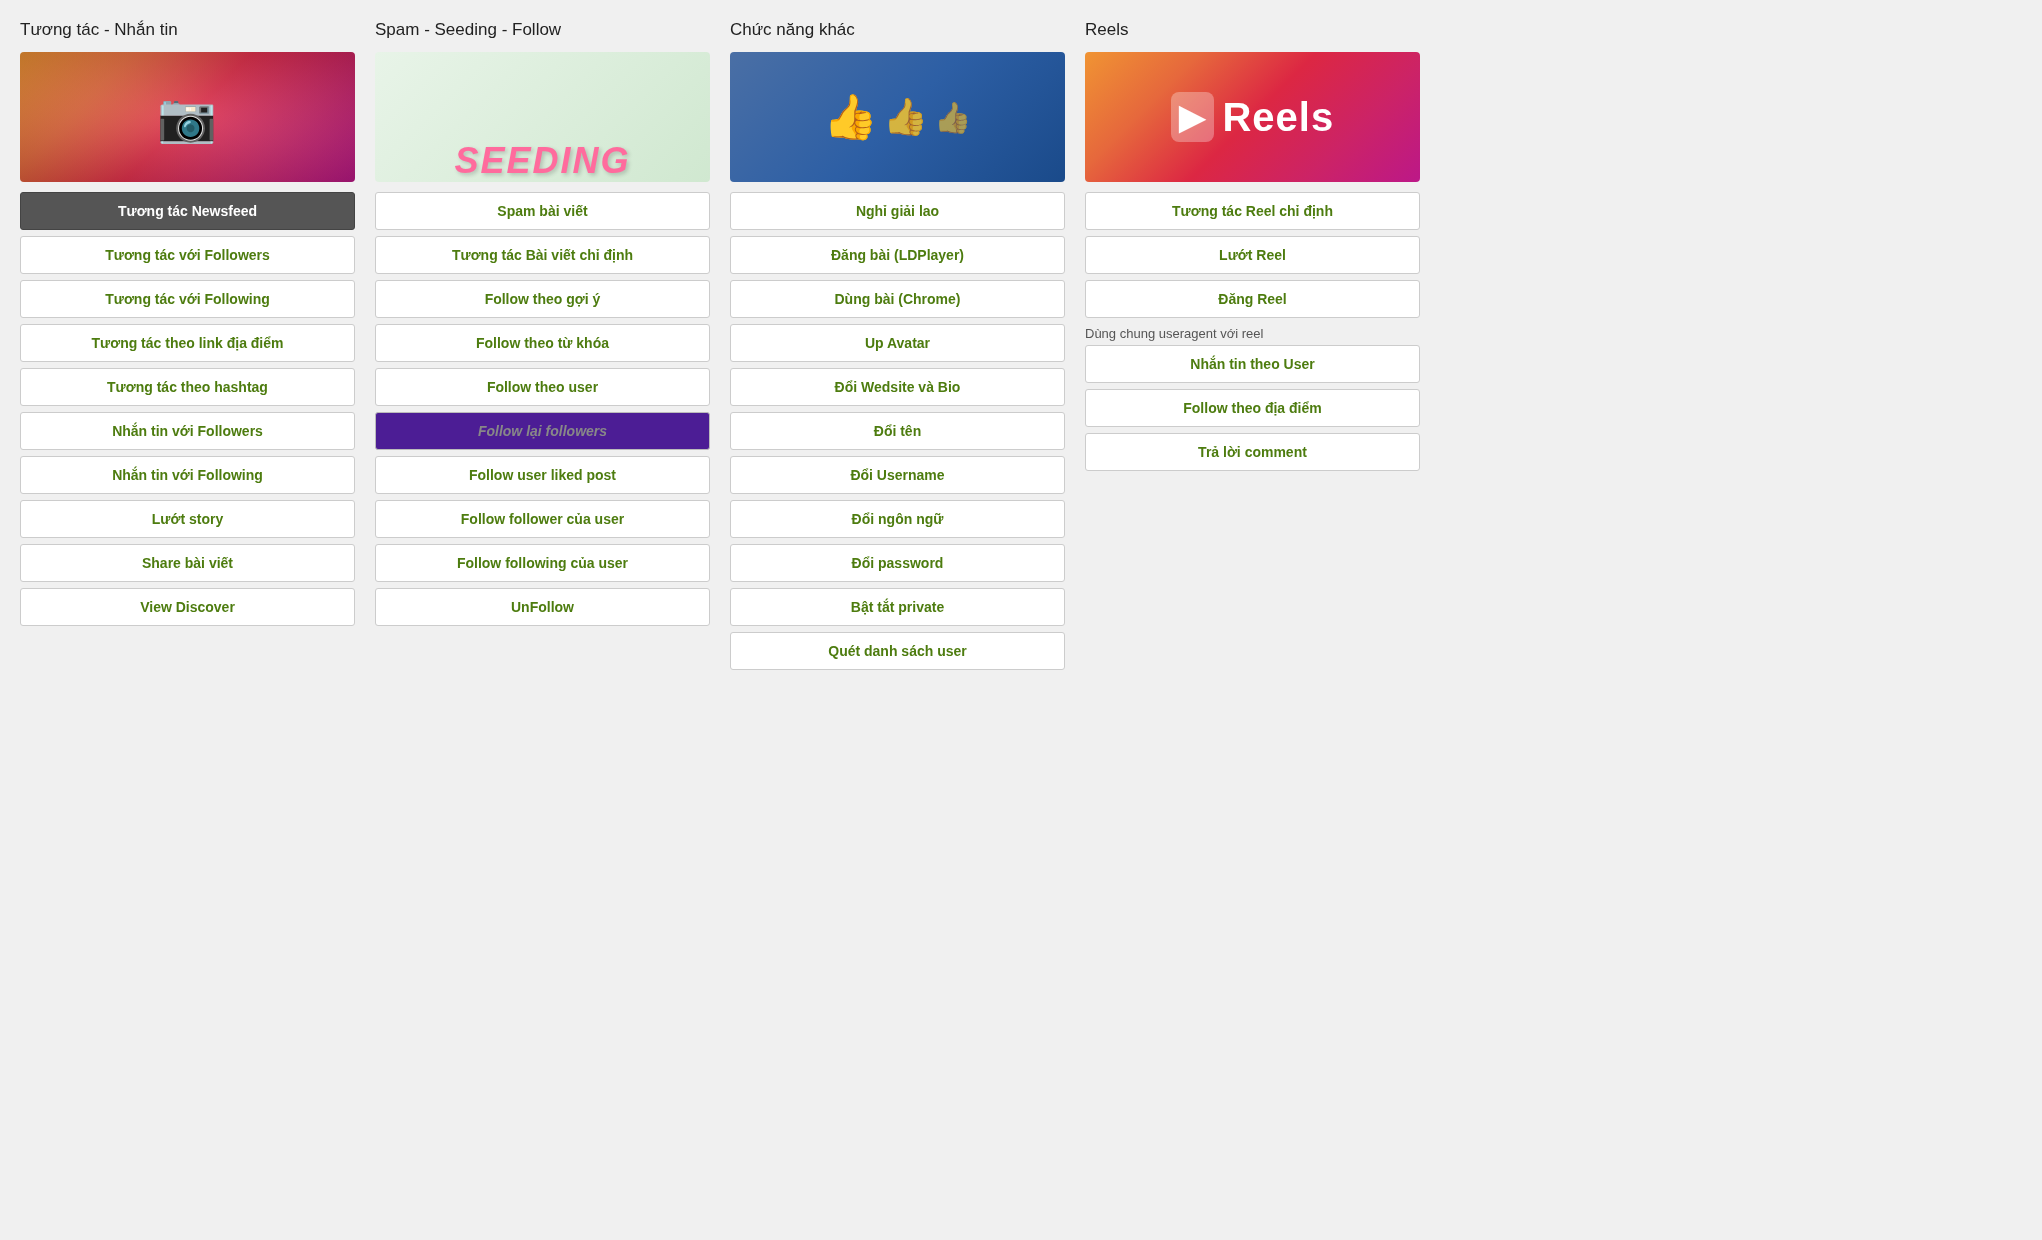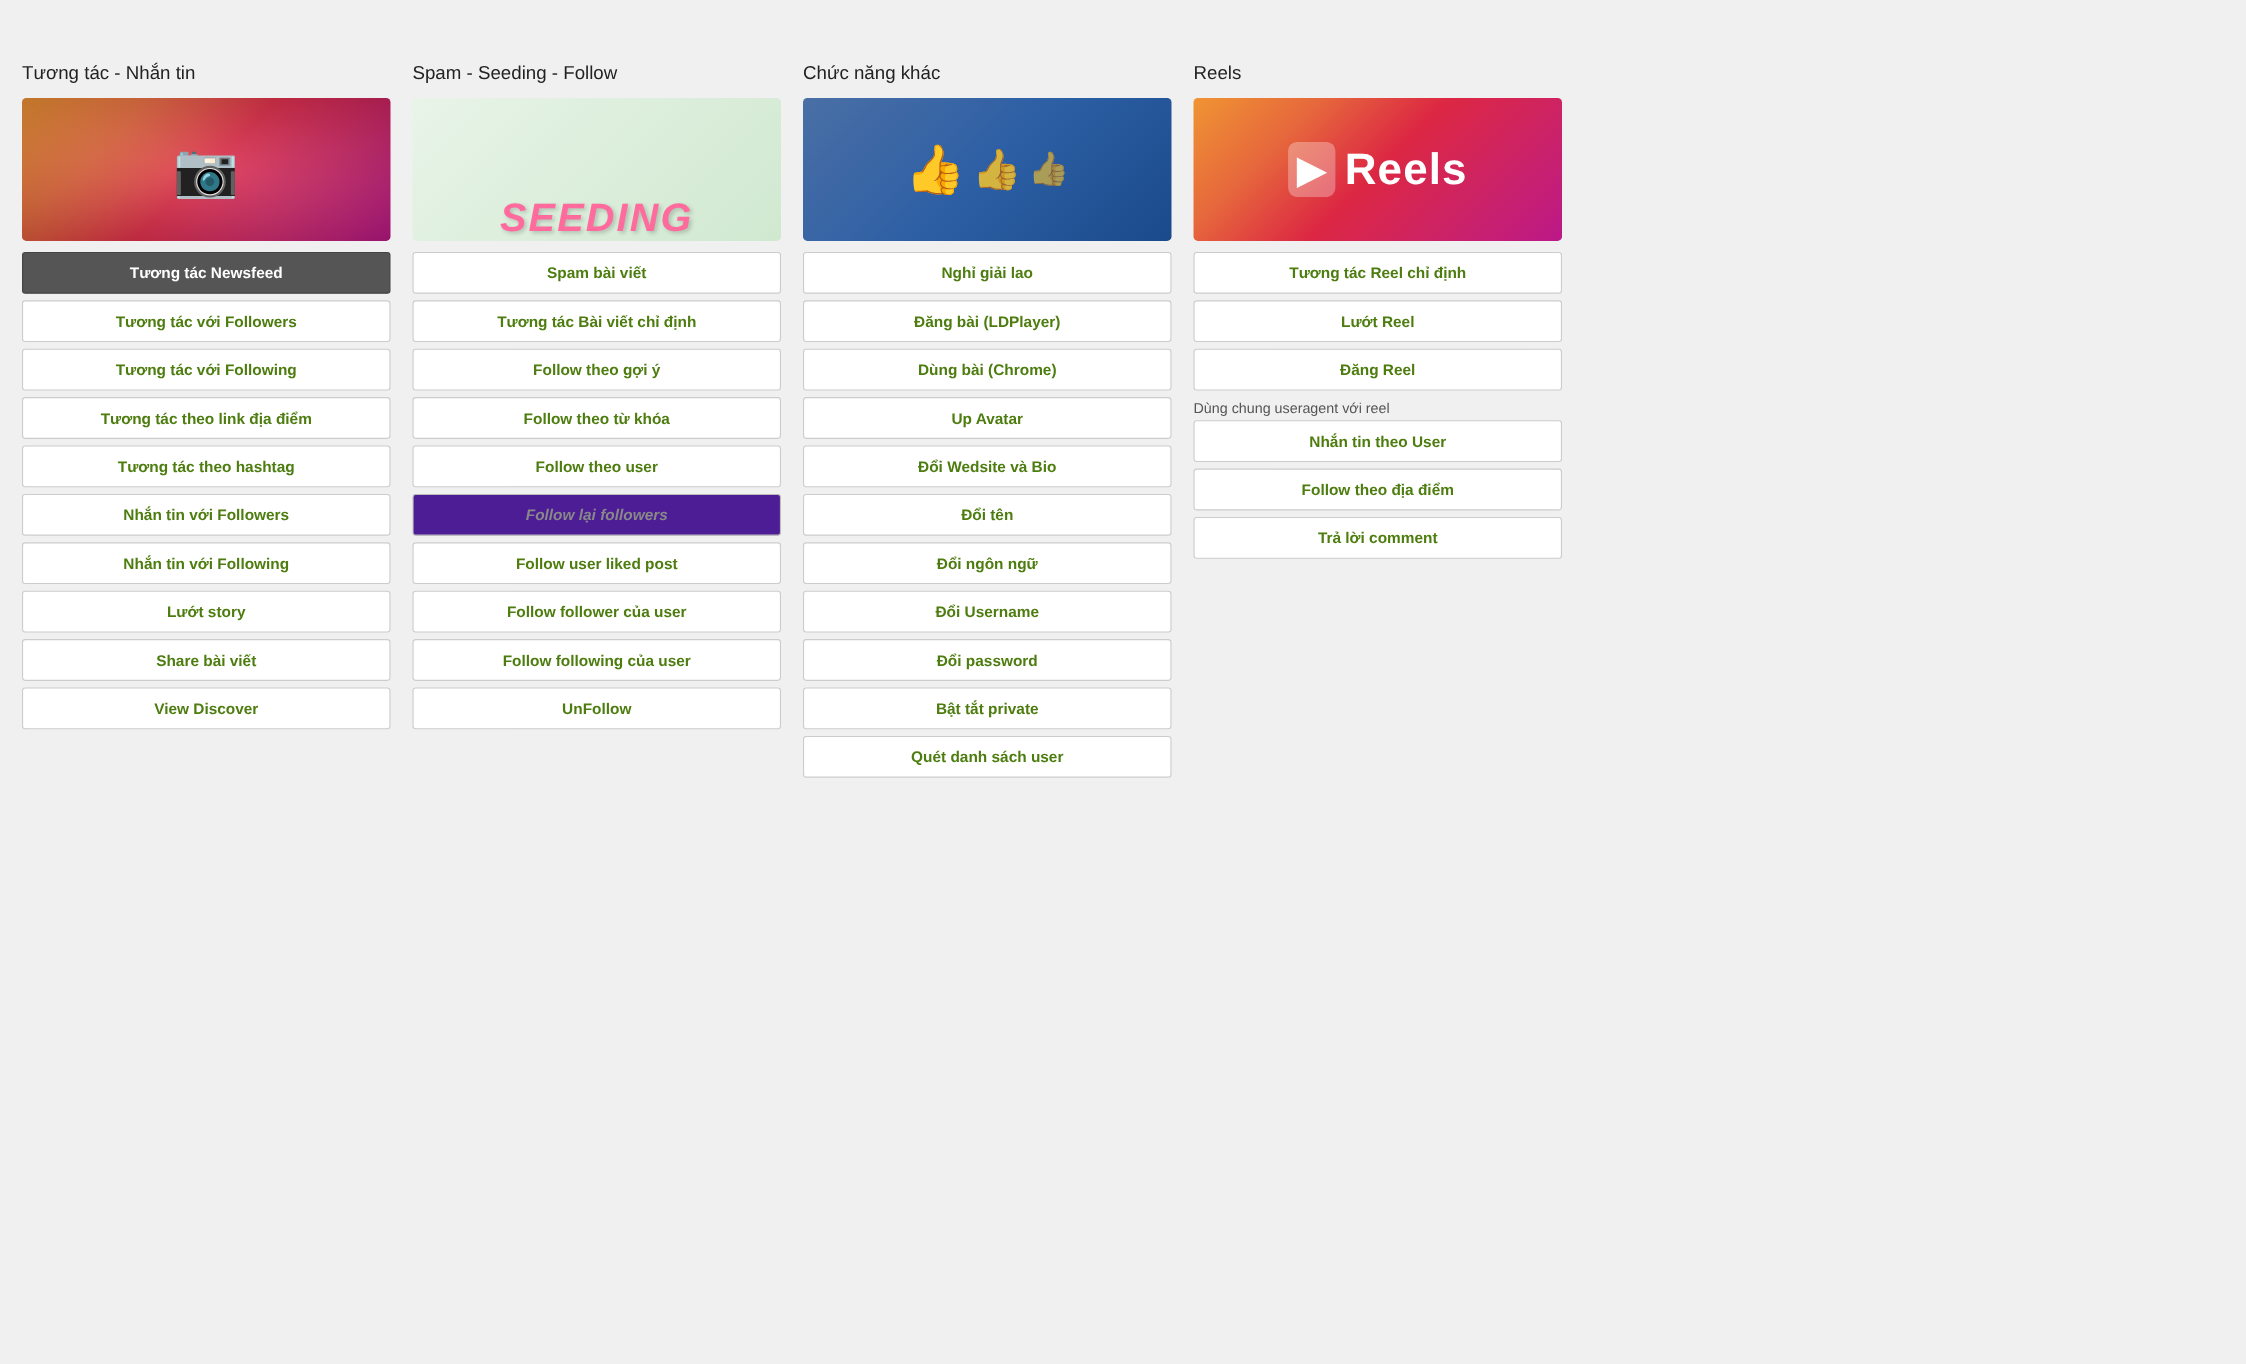--- a/index.html
+++ b/index.html
@@ -12,21 +12,20 @@
     .main-grid {
       display: grid;
       grid-template-columns: repeat(4, 1fr);
       gap: 20px;
       max-width: 1400px;
     }
     .column {
       display: flex;
       flex-direction: column;
       gap: 0;
-      margin-top: 37px;
     }
     .column-title {
       font-size: 17px;
       font-weight: normal;
       color: #222;
       margin-bottom: 12px;
     }
     .column-image {
       width: 100%;
       height: 130px;
@@ -187,22 +186,22 @@
         <span class="thumb-icon" style="font-size:36px;opacity:0.8">👍</span>
         <span class="thumb-icon" style="font-size:30px;opacity:0.6">👍</span>
       </div>
       <div class="btn-list">
         <button class="btn">Nghỉ giải lao</button>
         <button class="btn">Đăng bài (LDPlayer)</button>
         <button class="btn">Dùng bài (Chrome)</button>
         <button class="btn">Up Avatar</button>
         <button class="btn">Đổi Wedsite và Bio</button>
         <button class="btn">Đổi tên</button>
+        <button class="btn">Đổi Username</button>
         <button class="btn">Đổi ngôn ngữ</button>
-        <button class="btn">Đổi Username</button>
         <button class="btn">Đổi password</button>
         <button class="btn">Bật tắt private</button>
         <button class="btn">Quét danh sách user</button>
       </div>
     </div>
     <div class="column">
       <div class="column-title">Reels</div>
       <div class="column-image img-reels">
         <span class="reels-icon">▶</span>
         <span class="reels-text">Reels</span>

